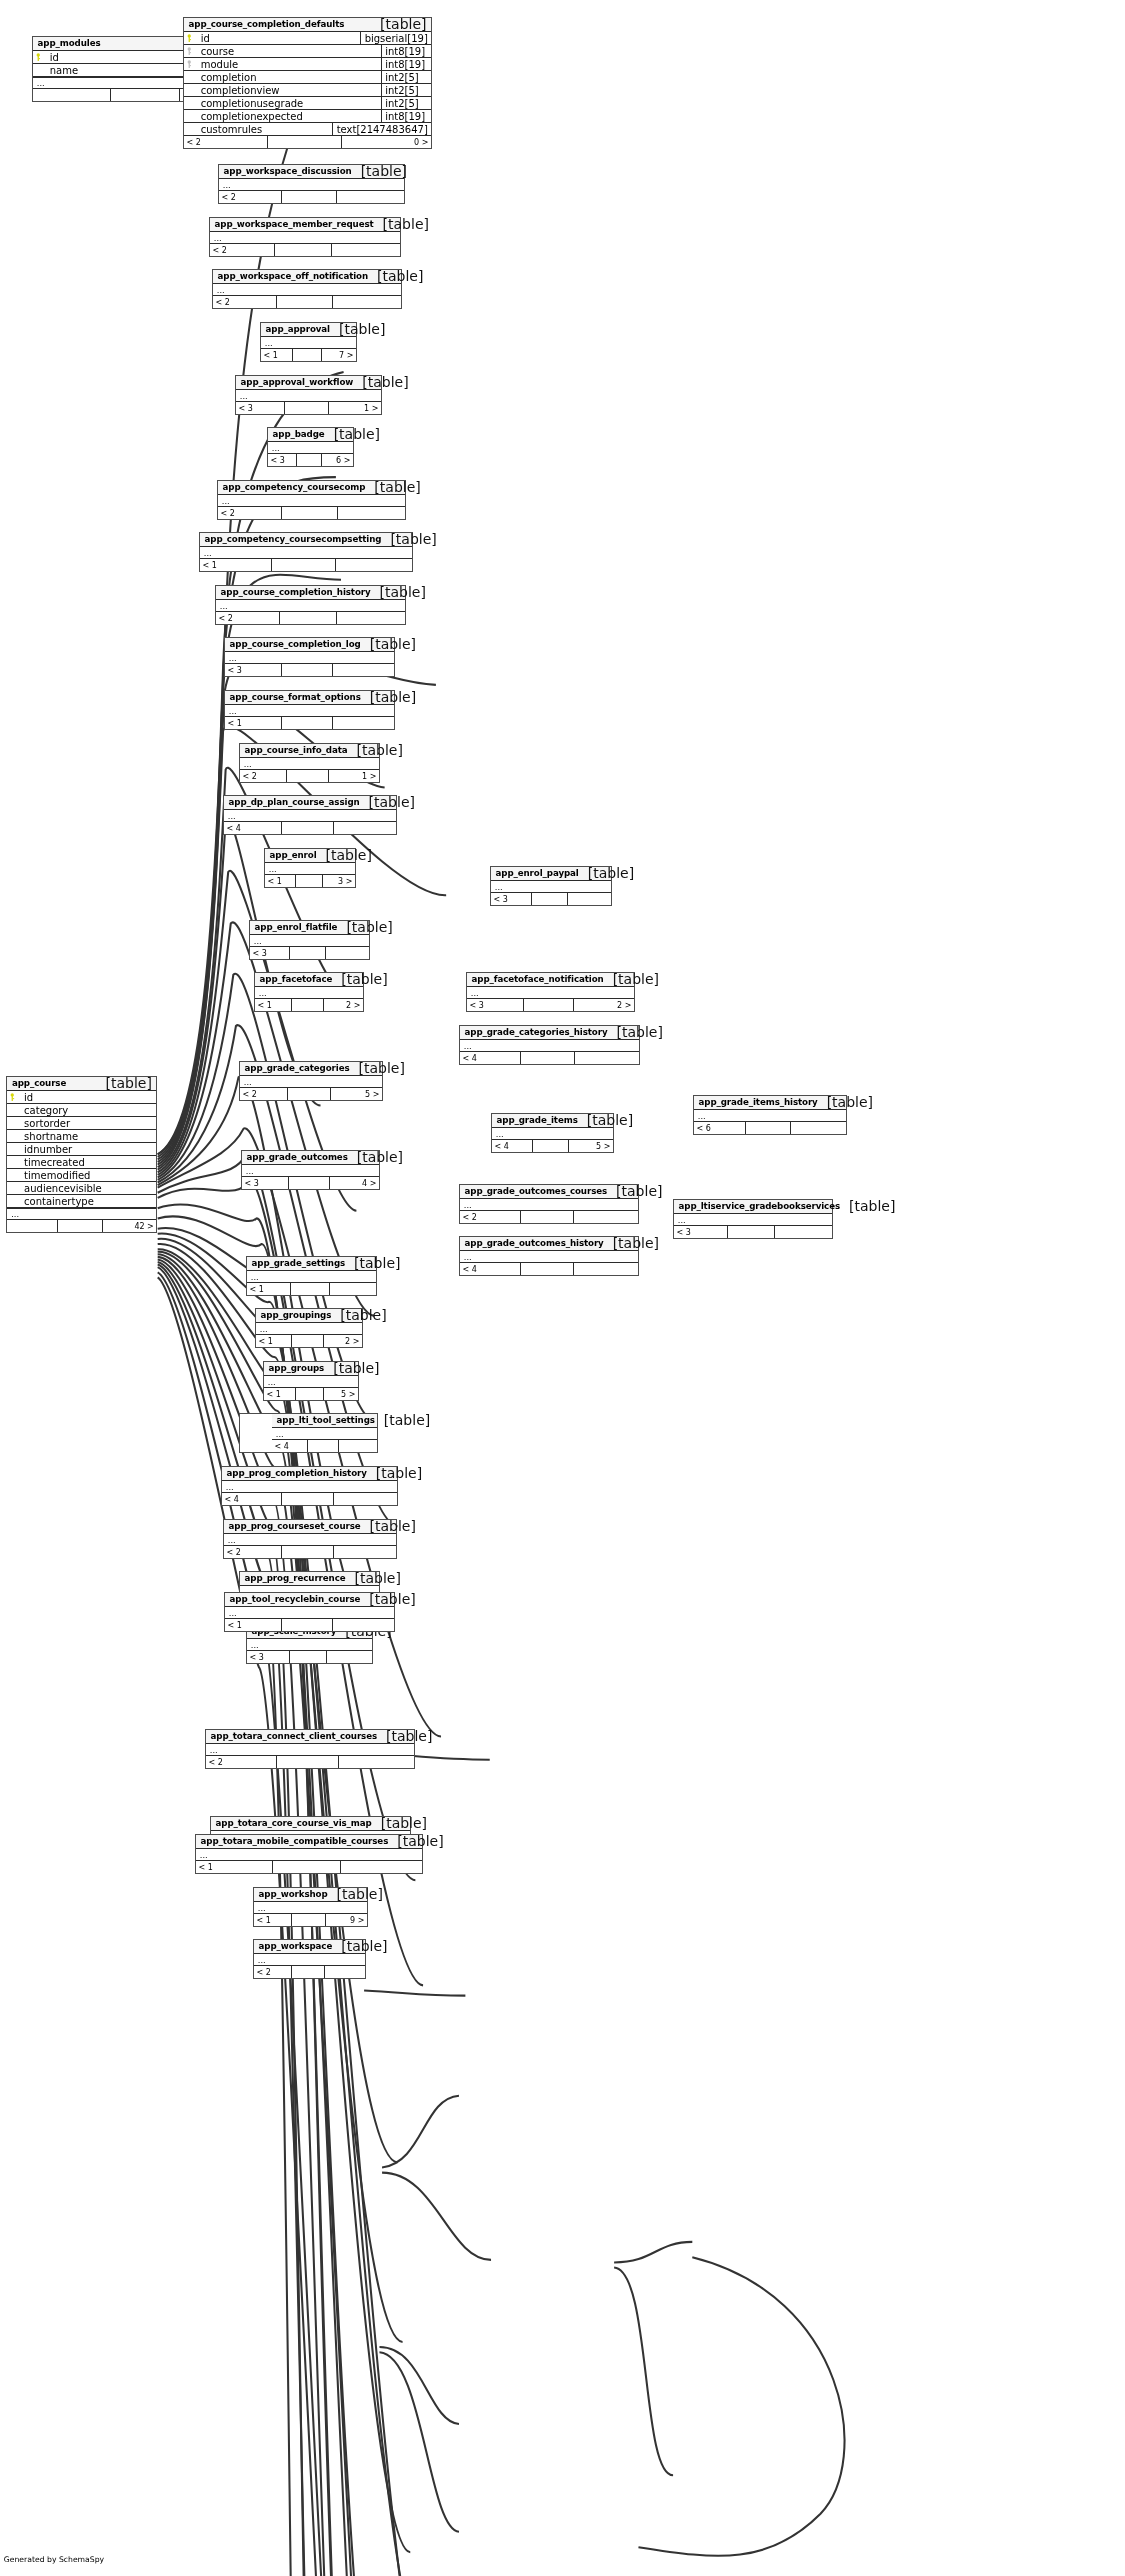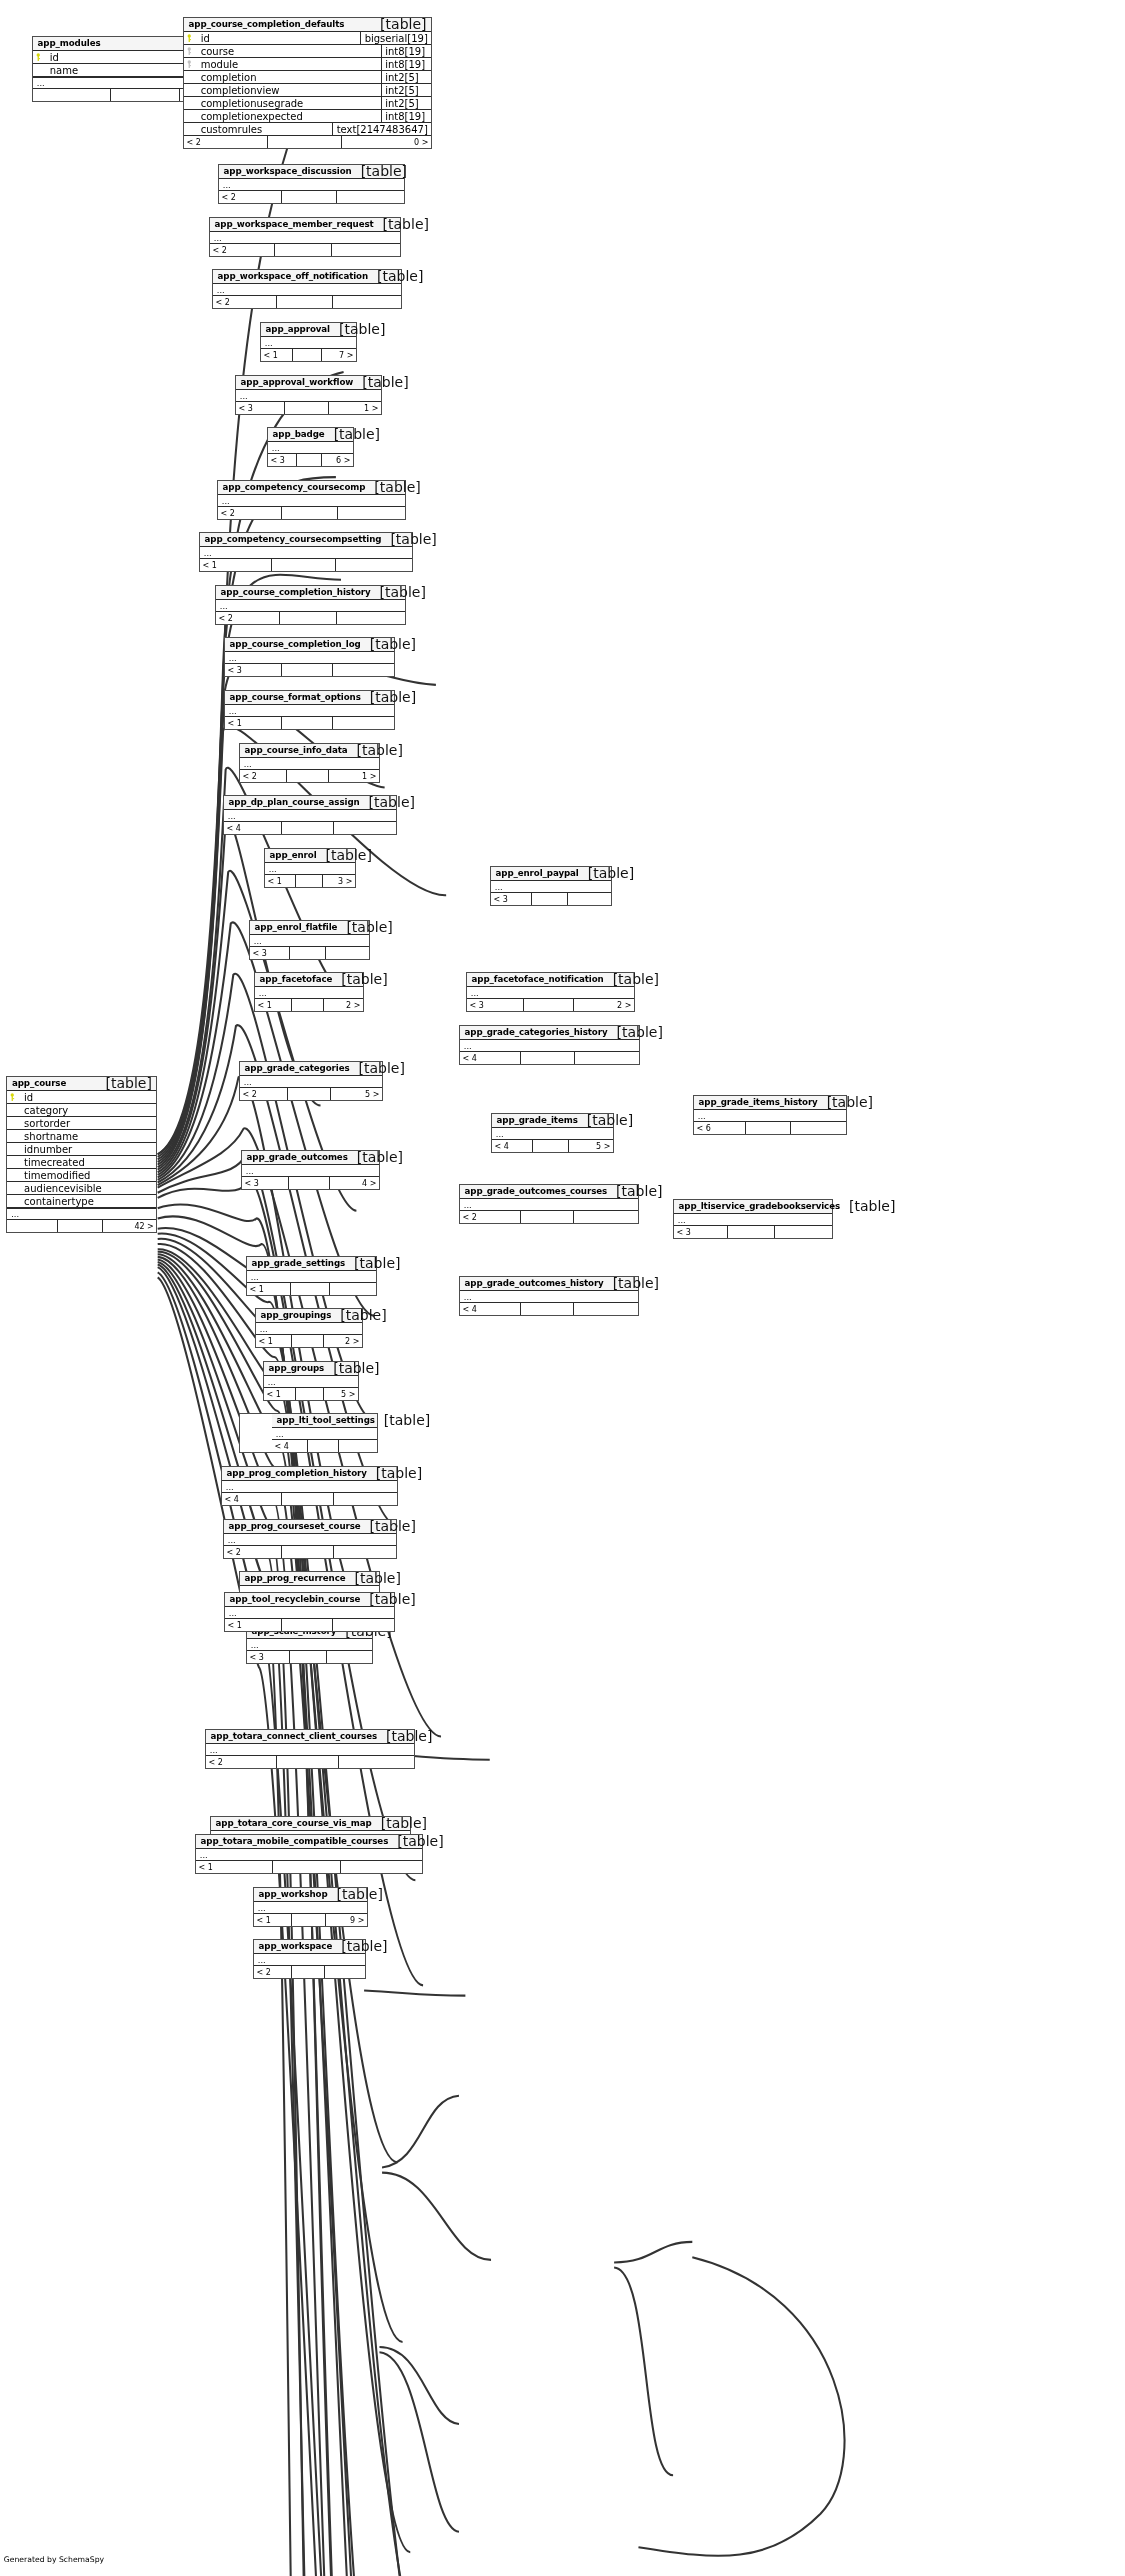--- a/index.html
+++ b/index.html
@@ -714,21 +714,21 @@
         <span class="nm">app_grade_outcomes_courses</span>
         <span class="tg">[table]</span>
       </div>
       <div class="ellip">...</div>
       <div class="foot">
         <span class="f1">&lt; 2</span>
         <span class="f2"></span>
         <span class="f3"></span>
       </div>
     </div>
-    <div class="tbl small" style="left: 459px; top: 1236px; width: 180px; margin-top: 40px;">
+    <div class="tbl small" style="left: 459px; top: 1236px; width: 180px;">
       <div class="hdr">
         <span class="nm">app_grade_outcomes_history</span>
         <span class="tg">[table]</span>
       </div>
       <div class="ellip">...</div>
       <div class="foot">
         <span class="f1">&lt; 4</span>
         <span class="f2"></span>
         <span class="f3"></span>
       </div>

